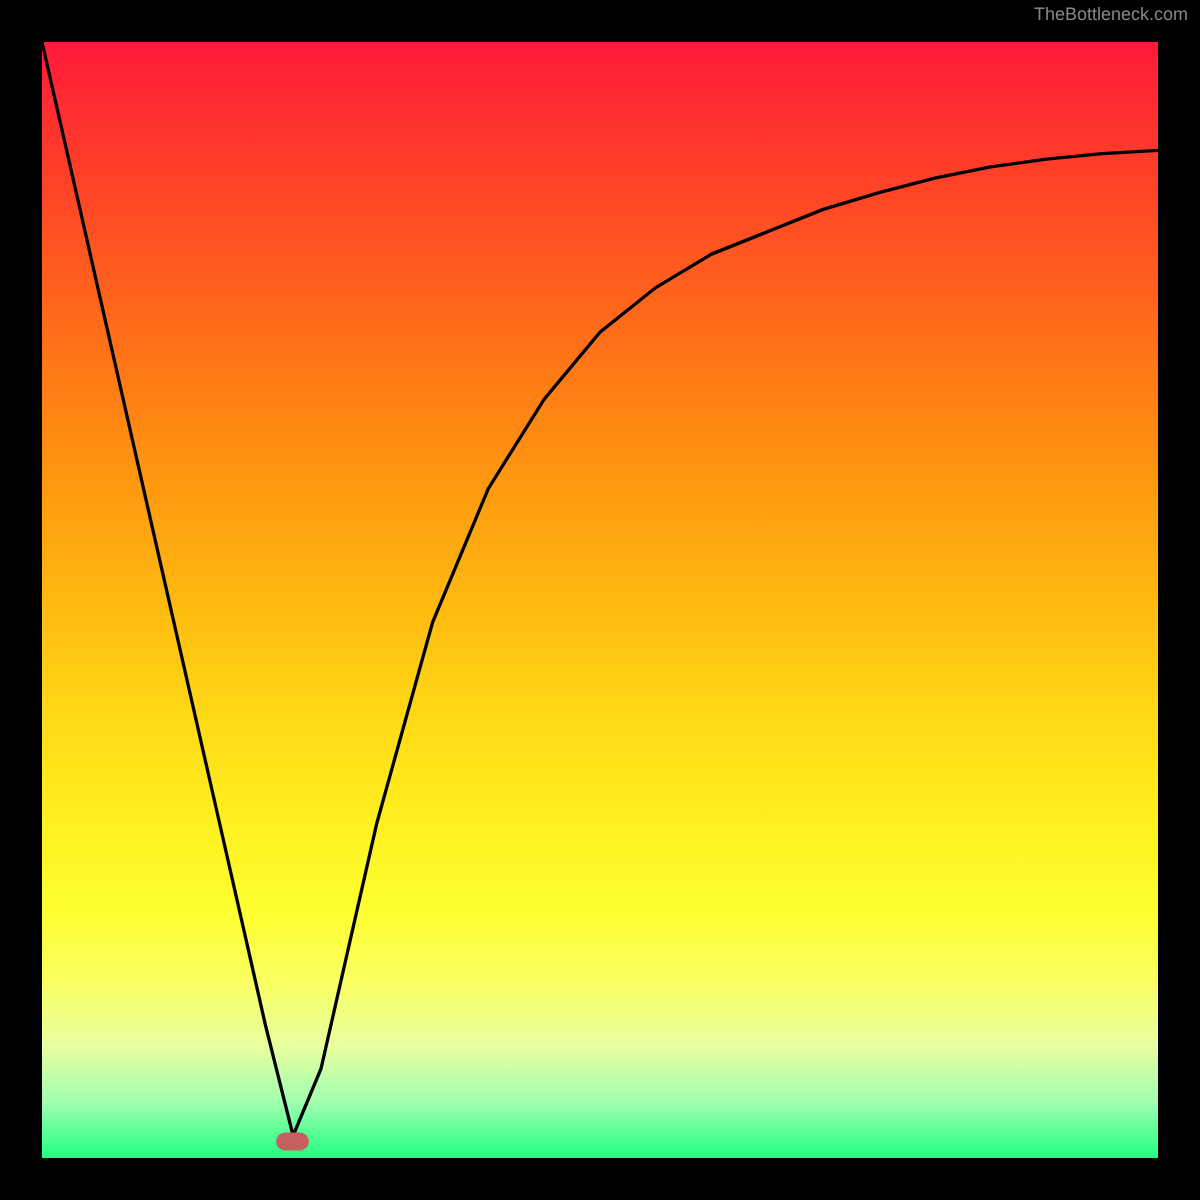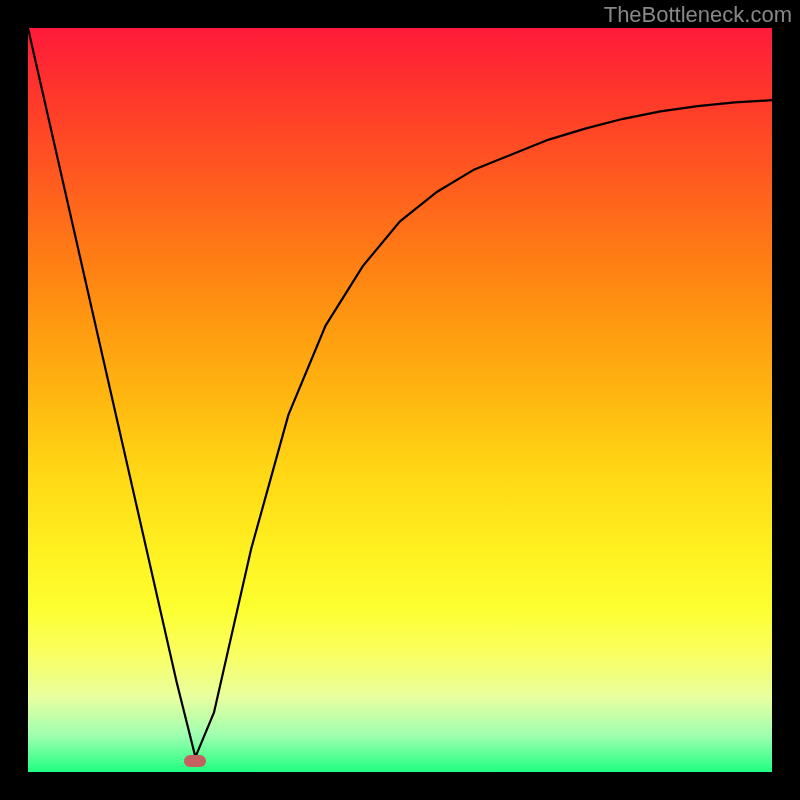--- a/index.html
+++ b/index.html
@@ -2,21 +2,21 @@
 <html><head>
 <meta charset="utf-8">
 <style>
   * { margin: 0; padding: 0; box-sizing: border-box; }
   body { width: 800px; height: 800px; background: #000; position: relative; font-family: Arial, sans-serif; }
   .watermark {
     position: absolute;
     top: 2px;
     right: 8px;
     color: #888;
-    font-size: 22px;
+    font-size: 12px;
     font-weight: normal;
     z-index: 10;
   }
   .plot-area {
     position: absolute;
     left: 28px;
     top: 28px;
     width: 744px;
     height: 744px;
     background: linear-gradient(to bottom,

